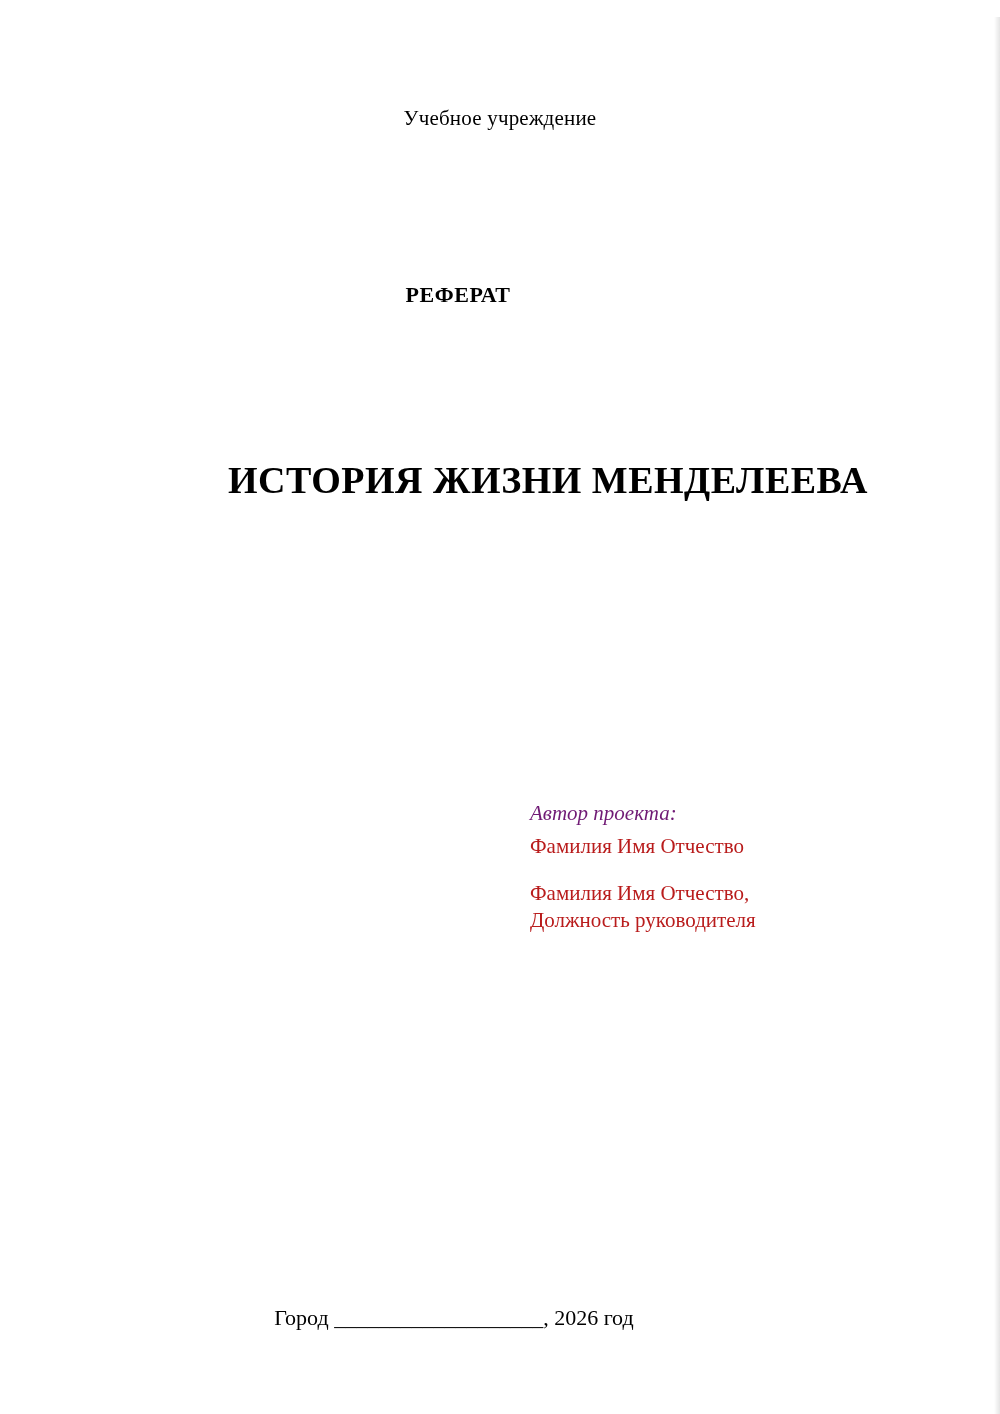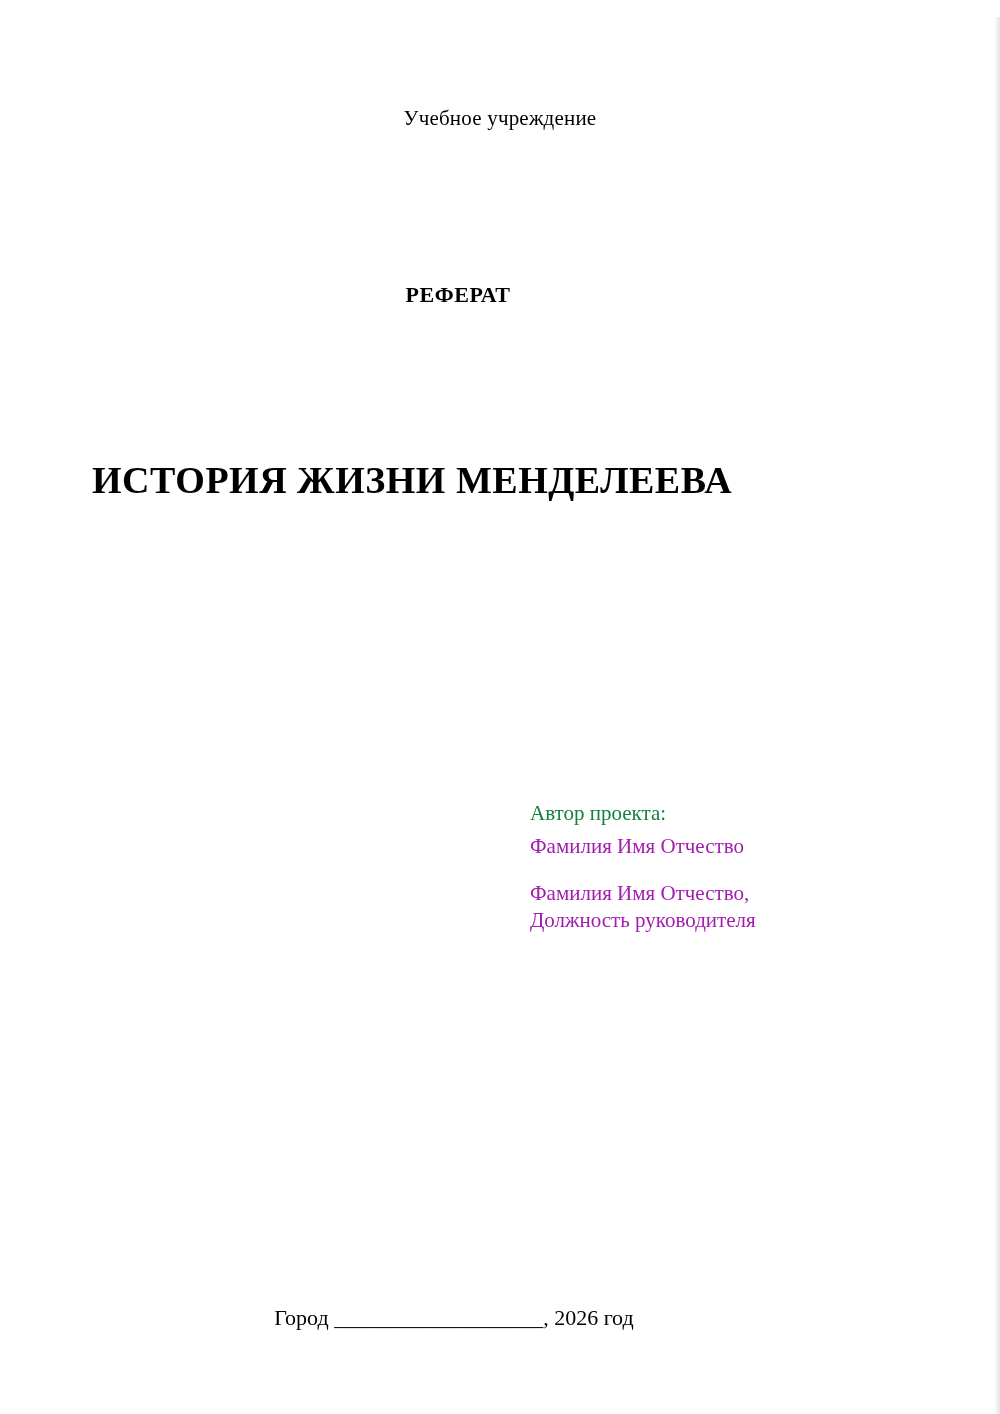--- a/index.html
+++ b/index.html
@@ -64,48 +64,49 @@
     font-size: 22px;
     font-weight: bold;
     letter-spacing: 0.6px;
   }
 
   .doc-title {
     position: absolute;
     top: 440px;
     left: 0;
     width: 924px;
-    text-align: left;
+    text-align: right;
     font-size: 38px;
     font-weight: bold;
     letter-spacing: 0.5px;
     line-height: 1.25;
-    padding: 0 92px;
+    padding: 0 56px;
     box-sizing: border-box;
   }
 
   .credits {
     position: absolute;
     top: 786px;
     left: 530px;
     width: 400px;
     font-size: 21px;
     line-height: 1.0;
   }
   .credit-block {
     margin-bottom: 26px;
   }
   .credit-label {
     display: block;
-    color: #15803d;
+    color: #701a75;
     margin-bottom: 12px;
+    font-style: italic;
   }
   .credit-value {
     display: block;
-    color: #a21caf;
+    color: #b91c1c;
     margin-bottom: 6px;
   }
 
   .footer {
     position: absolute;
     top: 1288px;
     left: 0;
     width: 908px;
     text-align: center;
     font-size: 22px;

